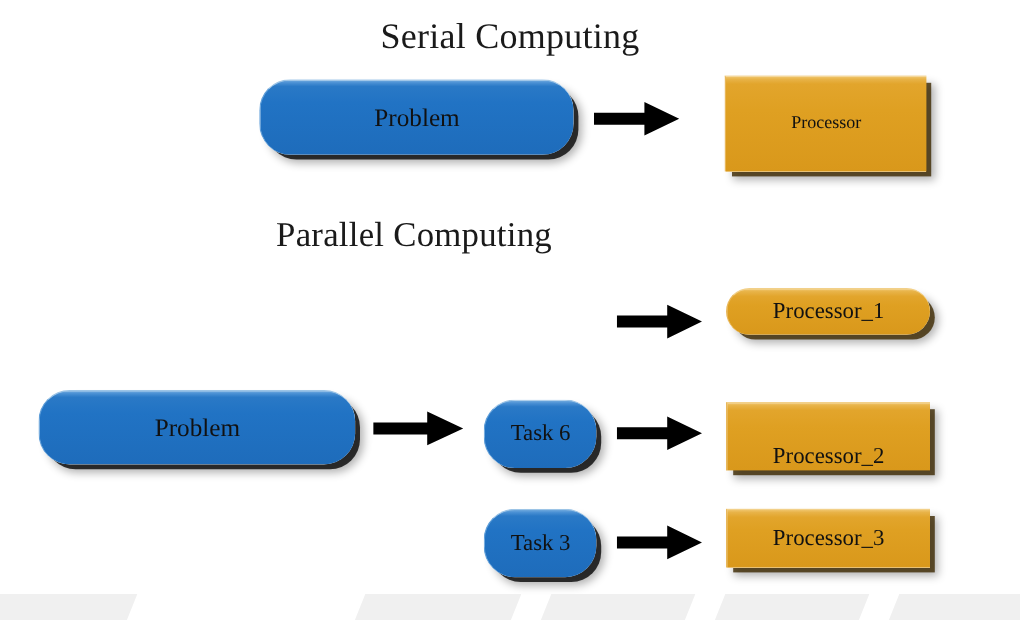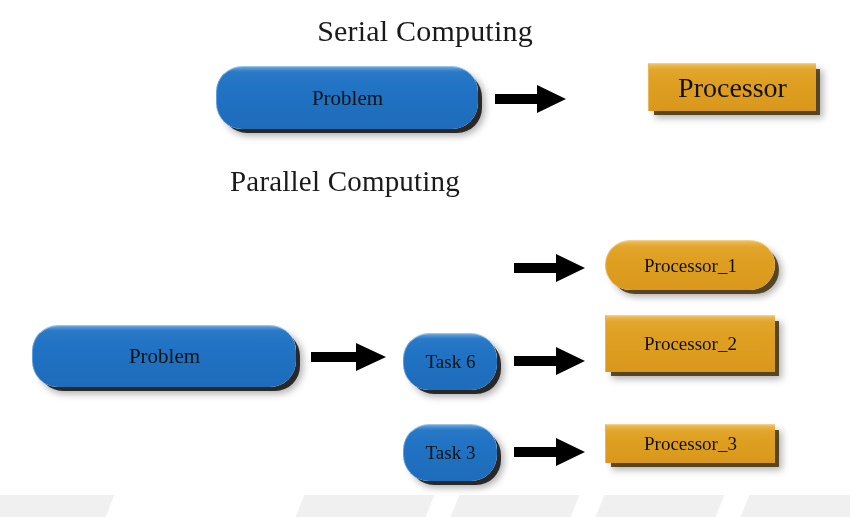--- a/index.html
+++ b/index.html
@@ -31,21 +31,21 @@
   #heading-serial {
     left: 0;
     top: 14px;
     width: 850px;
     font-size: 30px;
     line-height: 34px;
     text-align: center;
   }
   #heading-parallel {
     left: 0;
-    top: 164px;
+    top: 179px;
     width: 690px;
     font-size: 29px;
     line-height: 34px;
   }
 
   
   .box {
     position: absolute;
     box-sizing: border-box;
     display: flex;
@@ -117,21 +117,21 @@
   <div class="box blue" id="serial-problem" style="left:216px; top:66px; width:262px; height:63px; font-size:21px;">
     <span>Problem</span>
   </div>
 
   <div class="arrow" id="serial-arrow" style="left:495px; top:84px;">
     <svg width="72" height="30" viewBox="0 0 72 30" aria-hidden="true">
       <path d="M0 10 L42 10 L42 1 L71 15 L42 29 L42 20 L0 20 Z" fill="#000000"></path>
     </svg>
   </div>
 
-  <div class="box orange" id="serial-processor" style="left:604px; top:63px; width:168px; height:48px; font-size:28px;margin-left:44px;">
+  <div class="box orange" id="serial-processor" style="left:604px; top:63px; width:168px; height:80px; font-size:15px;">
     <span>Processor</span>
   </div>
 
   <div class="heading" id="heading-parallel">Parallel Computing</div>
 
   <div class="box blue" id="parallel-problem" style="left:32px; top:325px; width:264px; height:62px; font-size:21px;">
     <span>Problem</span>
   </div>
 
   <div class="arrow" id="parallel-split-arrow" style="left:311px; top:342px;">
@@ -140,49 +140,49 @@
     </svg>
   </div>
 
 
   <div class="arrow" id="task-1-arrow" style="left:514px; top:253px;">
     <svg width="72" height="30" viewBox="0 0 72 30" aria-hidden="true">
       <path d="M0 10 L42 10 L42 1 L71 15 L42 29 L42 20 L0 20 Z" fill="#000000"></path>
     </svg>
   </div>
 
-  <div class="box orange" id="processor-1" style="left:605px; top:240px; width:170px; height:50px; font-size:19px;border-radius:28px;">
+  <div class="box orange" id="processor-1" style="left:605px; top:240px; width:170px; height:39px; font-size:19px;border-radius:28px;">
     <span>Processor_1</span>
   </div>
 
   <div class="box blue" id="task-2" style="left:403px; top:333px; width:94px; height:57px; font-size:19px;">
     <span>Task 6</span>
   </div>
 
   <div class="arrow" id="task-2-arrow" style="left:514px; top:346px;">
     <svg width="72" height="30" viewBox="0 0 72 30" aria-hidden="true">
       <path d="M0 10 L42 10 L42 1 L71 15 L42 29 L42 20 L0 20 Z" fill="#000000"></path>
     </svg>
   </div>
 
-  <div class="box orange" id="processor-2" style="left:605px; top:315px; width:170px; height:57px; font-size:19px;">
+  <div class="box orange" id="processor-2" style="left:605px; top:335px; width:170px; height:57px; font-size:19px;align-items:flex-end;">
     <span>Processor_2</span>
   </div>
 
   <div class="box blue" id="task-3" style="left:403px; top:424px; width:94px; height:57px; font-size:19px;">
     <span>Task 3</span>
   </div>
 
   <div class="arrow" id="task-3-arrow" style="left:514px; top:437px;">
     <svg width="72" height="30" viewBox="0 0 72 30" aria-hidden="true">
       <path d="M0 10 L42 10 L42 1 L71 15 L42 29 L42 20 L0 20 Z" fill="#000000"></path>
     </svg>
   </div>
 
-  <div class="box orange" id="processor-3" style="left:605px; top:424px; width:170px; height:39px; font-size:19px;">
+  <div class="box orange" id="processor-3" style="left:605px; top:424px; width:170px; height:49px; font-size:19px;">
     <span>Processor_3</span>
   </div>
 
   <div id="watermark">
     <div class="wm-shape" style="left:-10px; width:120px;"></div>
     <div class="wm-shape" style="left:300px; width:130px;"></div>
     <div class="wm-shape" style="left:455px; width:120px;"></div>
     <div class="wm-shape" style="left:600px; width:120px;"></div>
     <div class="wm-shape" style="left:745px; width:120px;"></div>
   </div>

